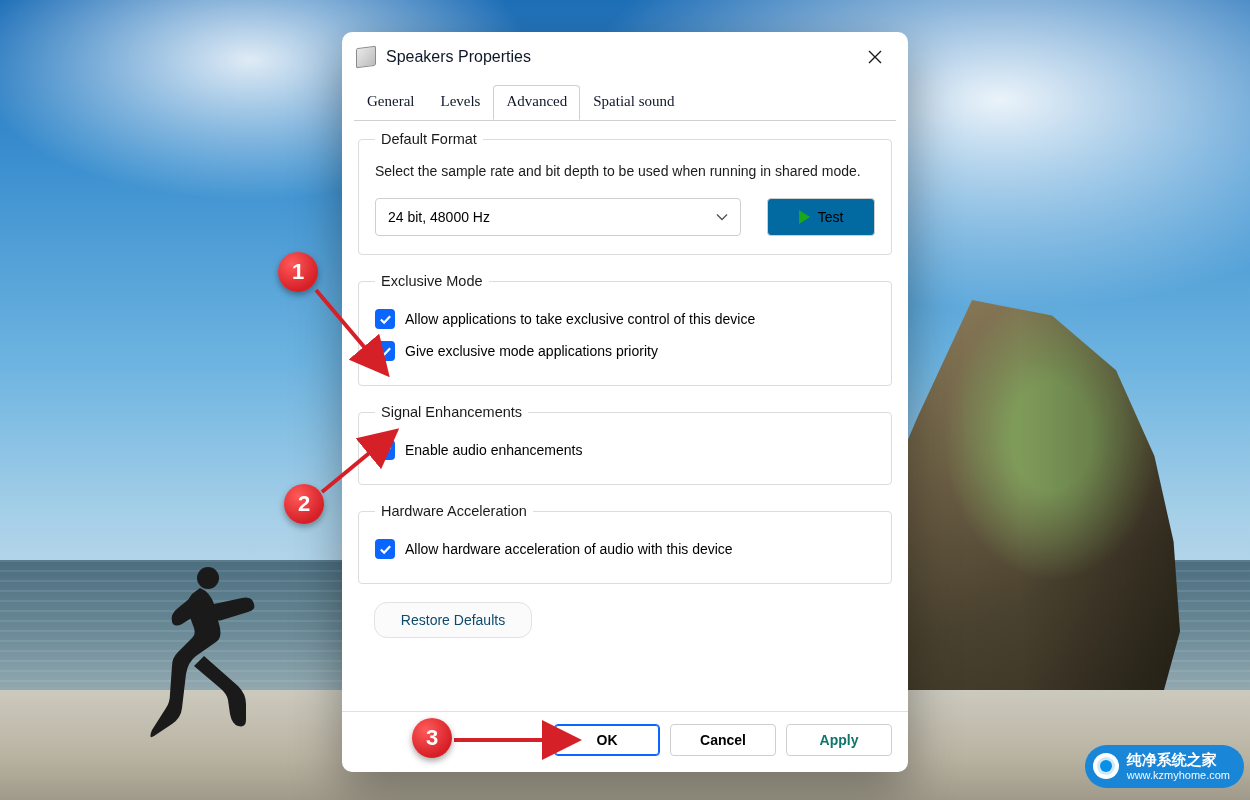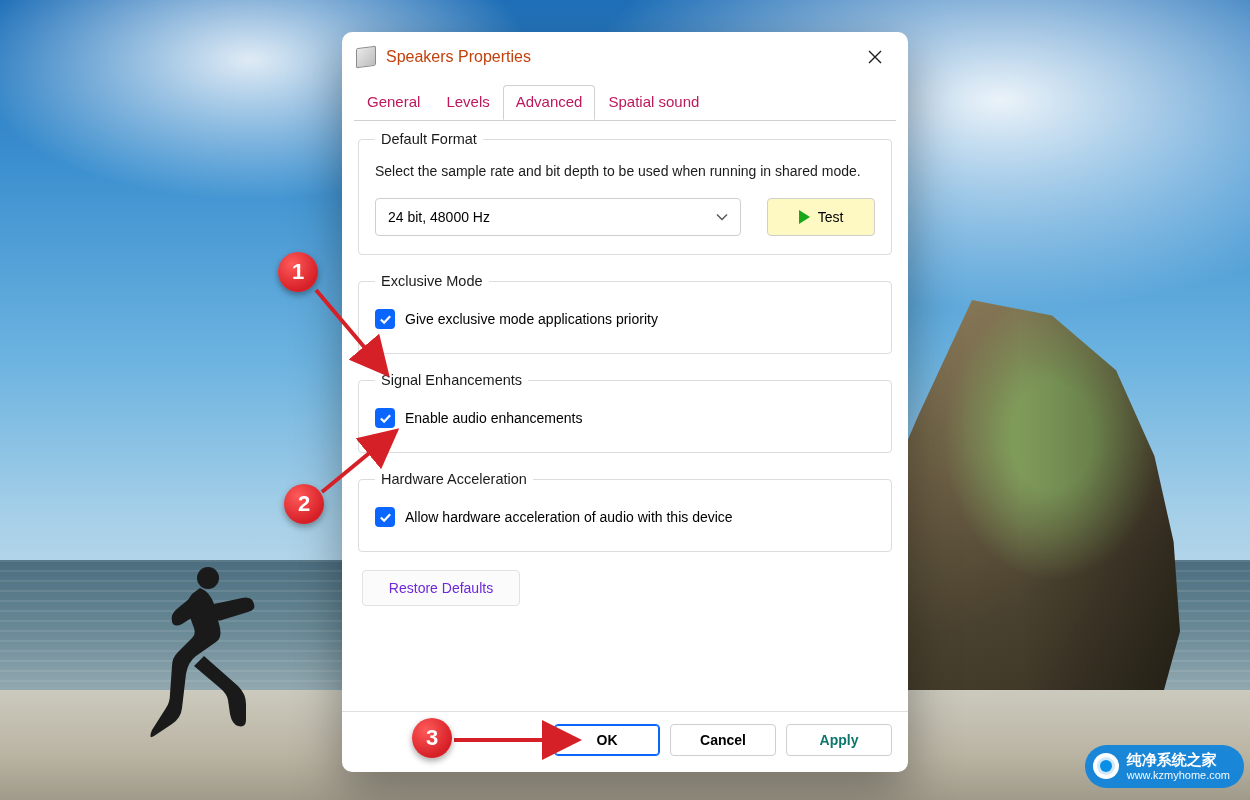--- a/index.html
+++ b/index.html
@@ -66,36 +66,36 @@
   }
   .title-icon {
     width:20px; height:20px; margin-right:10px; position:relative;
   }
   .title-icon::before{
     content:""; position:absolute; inset:0;
     background: linear-gradient(135deg,#e9e9e9,#bcbcbc);
     border:1px solid #8a8a8a; border-radius:2px;
     transform: skewY(-8deg);
   }
-  .title-text { font-size:16px; color:#c2410c; }
+  .title-text { font-size:16px; color:#0f172a; }
   .close-btn {
     margin-left:auto; width:38px; height:30px;
     display:flex; align-items:center; justify-content:center;
     border-radius:4px; cursor:pointer;
   }
   .close-btn svg{ width:14px; height:14px; }
 
   .tabs {
     display:flex; padding:0 12px; border-bottom:1px solid transparent;
     margin-top:6px;
   }
   .tab {
-    padding:7px 12px 9px; font-size:15px; color:#be185d;
+    padding:7px 12px 9px; font-size:15px; color:#0f172a;
     cursor:pointer; border:1px solid transparent; border-bottom:none;
-    position:relative; top:1px;
+    position:relative; top:1px;font-family:Liberation Serif, serif;
   }
   .tab.active {
     border-color:#d0d0d0; border-bottom:1px solid #fff;
     border-radius:4px 4px 0 0; background:#fff;
   }
   .tabs-underline{
     height:1px; background:#d0d0d0; margin:0 12px;
   }
 
   .body {
@@ -110,42 +110,42 @@
 
   .format-row{ display:flex; gap:26px; align-items:center; }
   .select {
     flex:1; height:38px; border:1px solid #cfcfcf; border-radius:4px;
     display:flex; align-items:center; padding:0 12px; cursor:pointer;
     justify-content:space-between; background:#fff;
   }
   .chev { width:12px; height:12px; }
   .test-btn{
     width:108px; height:38px; border:1px solid #cfcfcf; border-radius:4px;
-    background:#fef9c3; display:flex; align-items:center; justify-content:center;
+    background:#0369a1; display:flex; align-items:center; justify-content:center;
     gap:8px; cursor:pointer;
   }
   .play-tri{
     width:0; height:0; border-left:11px solid #1aa81a;
     border-top:7px solid transparent; border-bottom:7px solid transparent;
   }
 
   .check-row{
     display:flex; align-items:center; gap:10px; padding:6px 0;
   }
   .checkbox{
     width:20px; height:20px; border-radius:4px; background:#0a66ff;
     display:flex; align-items:center; justify-content:center; cursor:pointer;
     flex-shrink:0;
   }
   .checkbox svg{ width:13px; height:13px; stroke:#fff; stroke-width:2.4; fill:none; }
 
   .restore-btn{
-    margin:4px 0 0 4px; width:158px; height:36px;
-    border:1px solid #e2e2e2; border-radius:4px; background:#fbfbfb;
-    color:#6d28d9; cursor:default; display:flex; align-items:center; justify-content:center;
+    margin:4px 0 0 16px; width:158px; height:36px;
+    border:1px solid #e2e2e2; border-radius:13px; background:#fbfbfb;
+    color:#0c4a6e; cursor:default; display:flex; align-items:center; justify-content:center;
   }
 
   .footer{
     border-top:1px solid #e0e0e0;
     padding:12px 16px 16px; display:flex; justify-content:flex-end; gap:10px;font-weight:bold;
   }
   .btn{
     width:106px; height:32px; border-radius:4px; border:1px solid #cfcfcf;
     background:#fff; cursor:pointer; display:flex; align-items:center; justify-content:center;
   }
@@ -245,20 +245,28 @@
     </fieldset>
 
     <fieldset>
       <legend>Exclusive Mode</legend>
       <div class="check-row">
         <div class="checkbox">
           <svg viewBox="0 0 14 14">
               <path d="M2 7 L5.5 10.5 L12 3.5"></path>
             </svg>
         </div>
+        <span>Allow applications to take exclusive control of this device</span>
+      </div>
+      <div class="check-row">
+        <div class="checkbox">
+          <svg viewBox="0 0 14 14">
+              <path d="M2 7 L5.5 10.5 L12 3.5"></path>
+            </svg>
+        </div>
         <span>Give exclusive mode applications priority</span>
       </div>
     </fieldset>
 
     <fieldset>
       <legend>Signal Enhancements</legend>
       <div class="check-row">
         <div class="checkbox">
           <svg viewBox="0 0 14 14">
               <path d="M2 7 L5.5 10.5 L12 3.5"></path>

